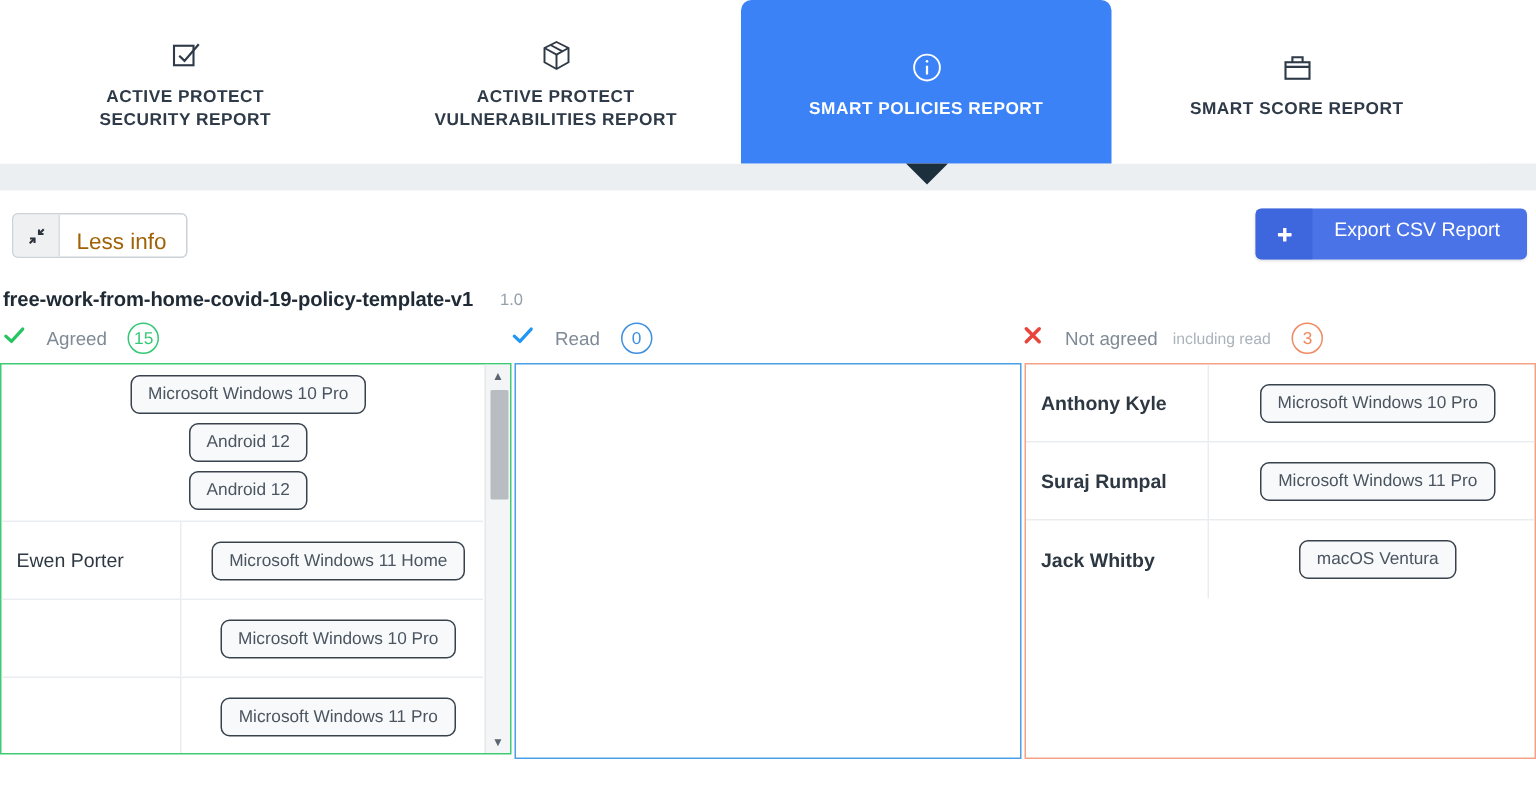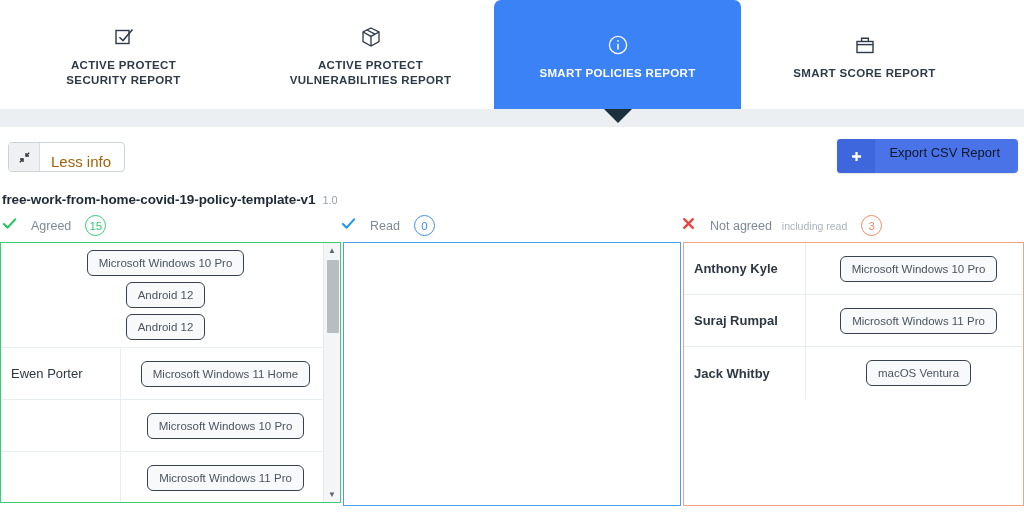--- a/index.html
+++ b/index.html
@@ -129,32 +129,32 @@
     background: #3f67dd;
     color: #ffffff;
     font-size: 15px;
     font-weight: bold;
     line-height: 1;
   }
   .exportbtn .ex-label {
     display: flex;
     align-items: center;
     padding: 0 18px 8px 14px;
-    color: #0f172a;
+    color: #ffffff;
     font-size: 13px;
     white-space: nowrap;
   }
 
   
   .policyline {
     padding: 0 0 0 2px;
     height: 26px;
     display: flex;
     align-items: flex-end;
-    gap: 7px;
+    gap: 18px;
     text-align: right;
   }
   .policyline .pname {
     font-size: 13.5px;
     font-weight: bold;
     color: #1f2a35;
     letter-spacing: -0.1px;
   }
   .policyline .pver {
     font-size: 11px;

